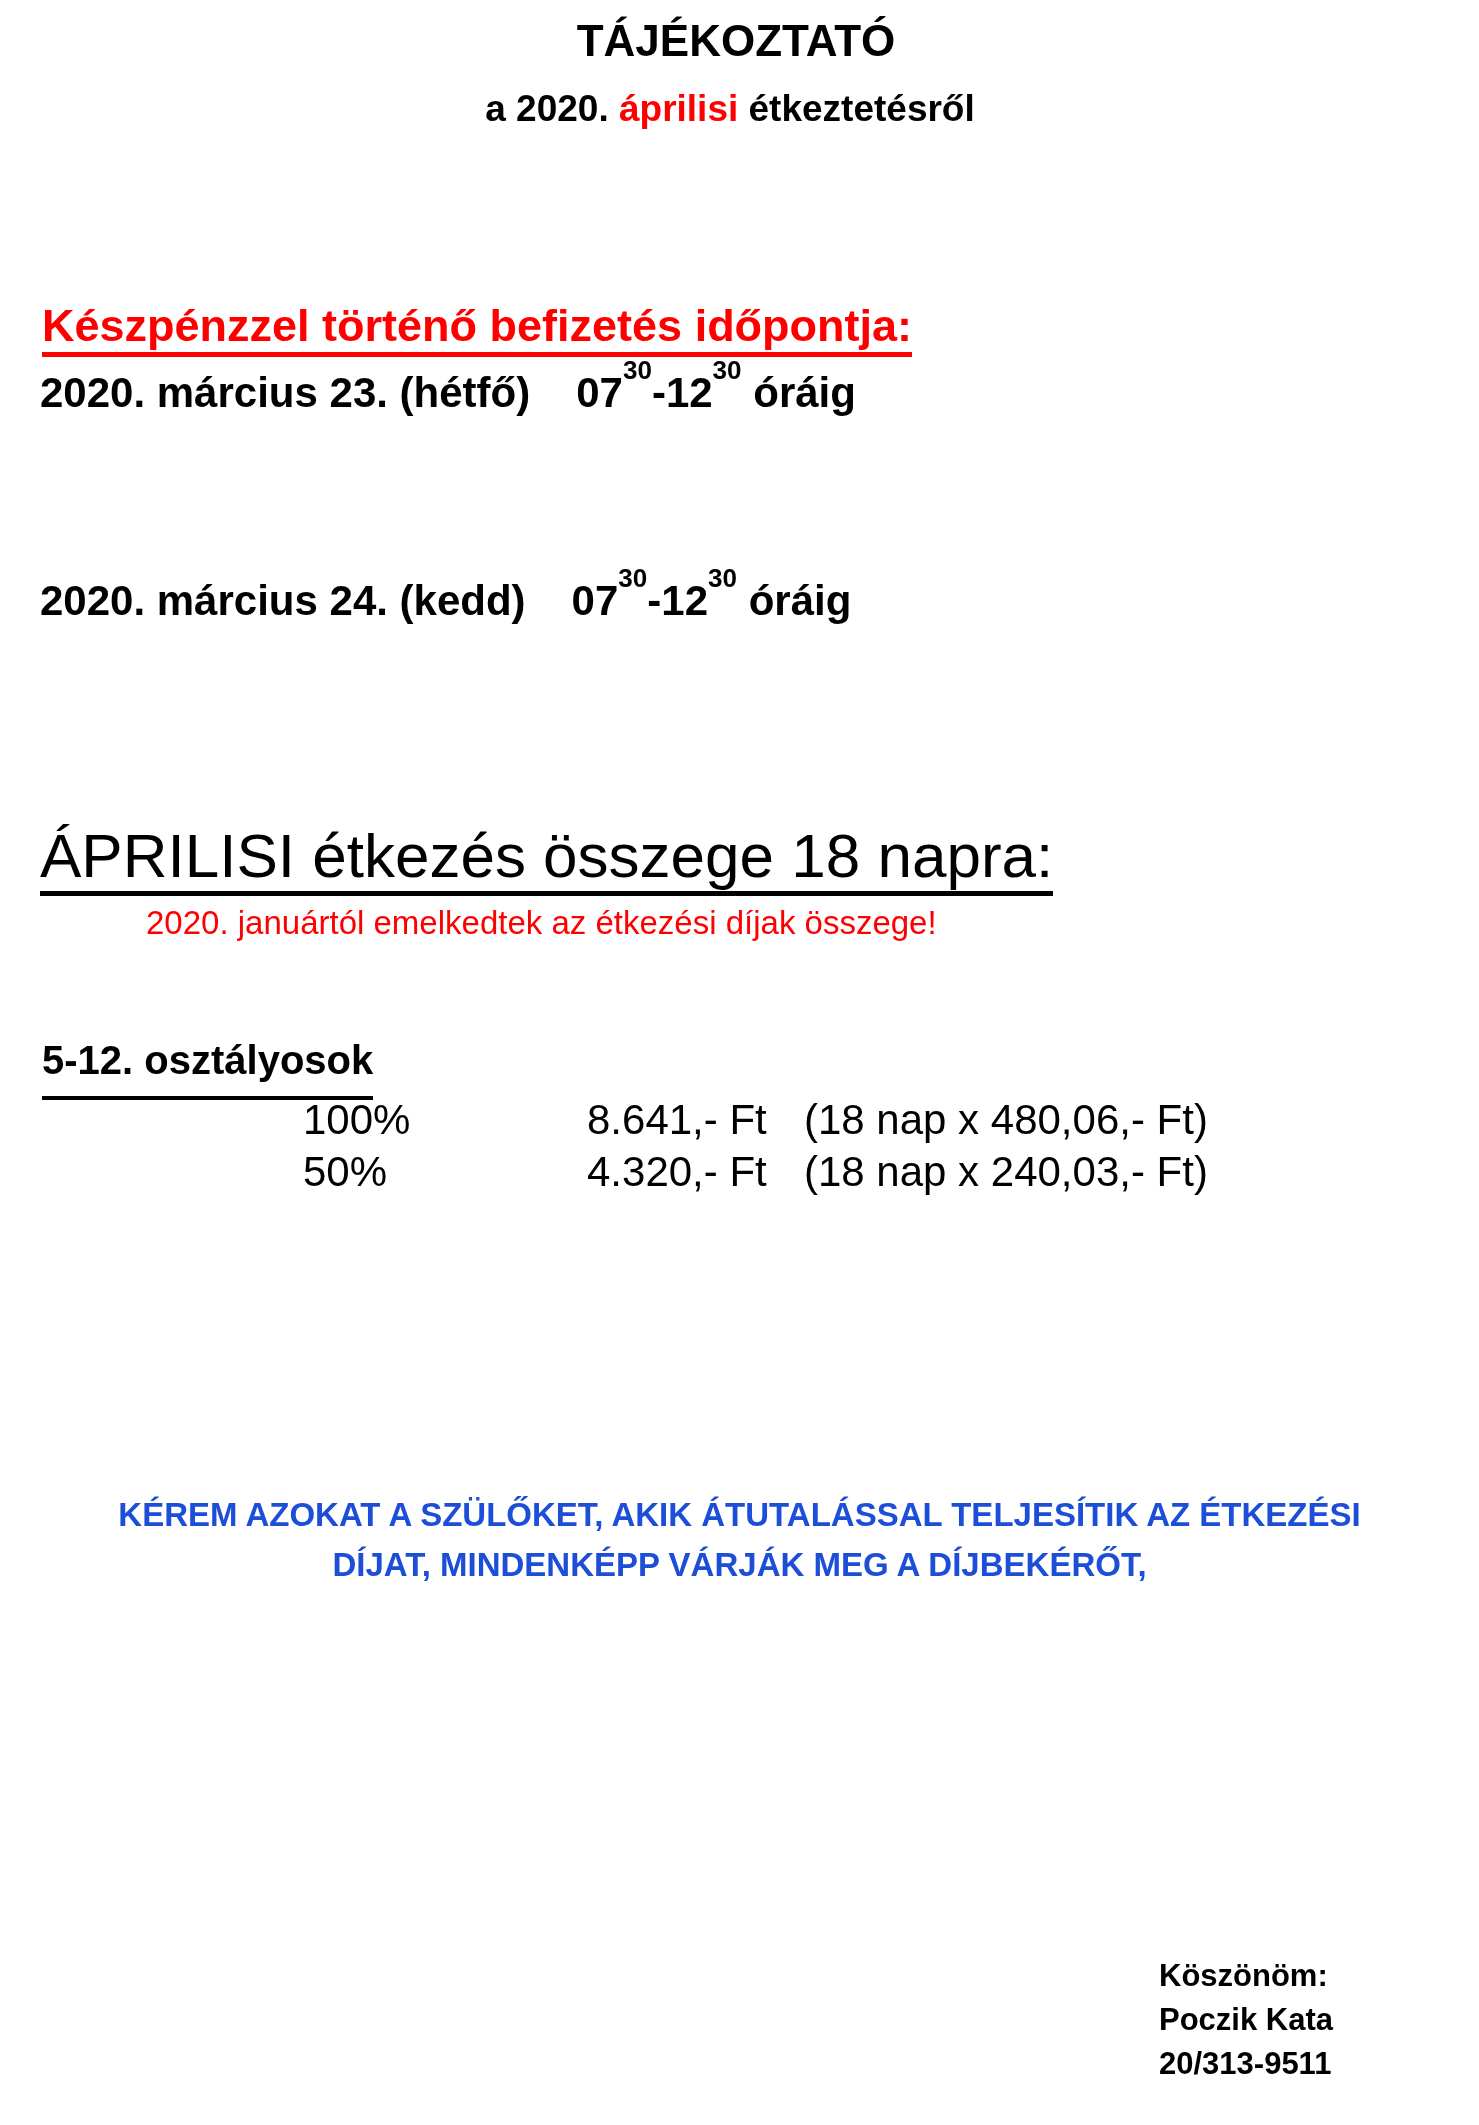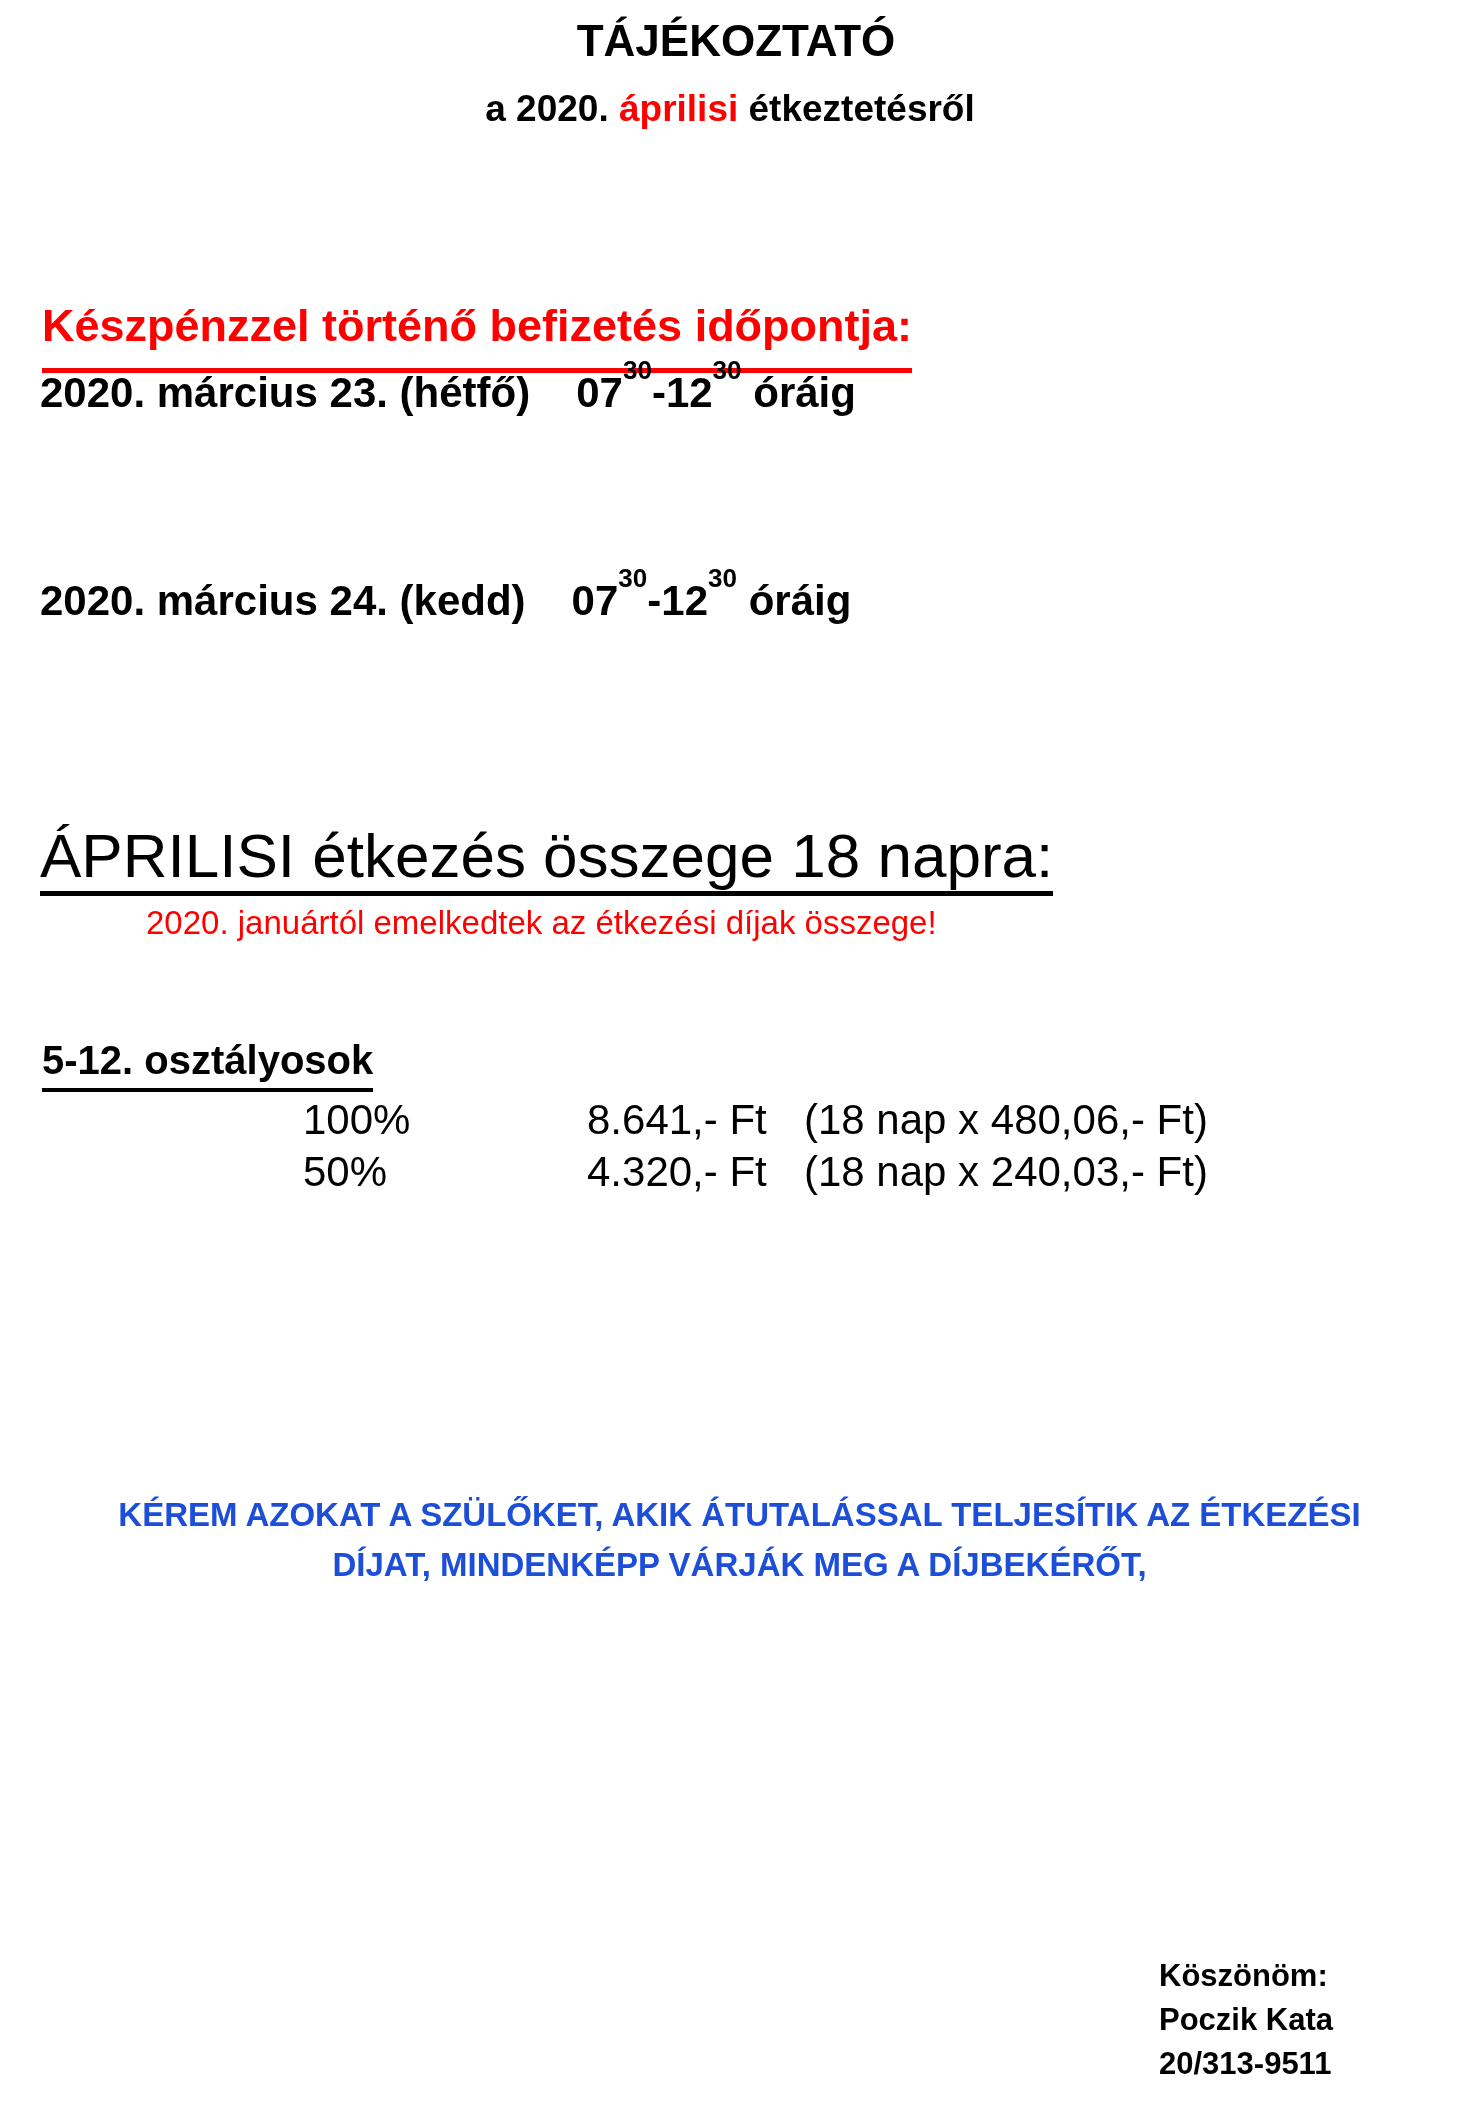--- a/index.html
+++ b/index.html
@@ -43,21 +43,21 @@
     font-size: 45px;
     font-weight: bold;
     color: #ff0000;
     white-space: nowrap;
   }
   .heading1 { top: 300px; left: 42px; }
   .heading2 { top: 510px; left: 42px; }
   .u-red {
     display: inline-block;
     border-bottom: 5px solid #ff0000;
-    padding-bottom: 16px;
+    padding-bottom: 0;
   }
 
   .date-line {
     font-size: 42px;
     font-weight: bold;
     white-space: nowrap;
   }
   .date1 { top: 368px; left: 40px; }
   .date2 { top: 576px; left: 40px; }
   .time-part { margin-left: 46px; }
@@ -91,21 +91,21 @@
   .group-heading {
     top: 1038px;
     left: 42px;
     font-size: 40px;
     font-weight: bold;
     white-space: nowrap;
   }
   .u-black {
     display: inline-block;
     border-bottom: 4px solid #000000;
-    padding-bottom: 5px;
+    padding-bottom: 13px;
   }
 
   .price-row {
     left: 0;
     width: 1479px;
     height: 50px;
     font-size: 42px;
     white-space: nowrap;
   }
   .price-row .percent { position: absolute; left: 303px; }

